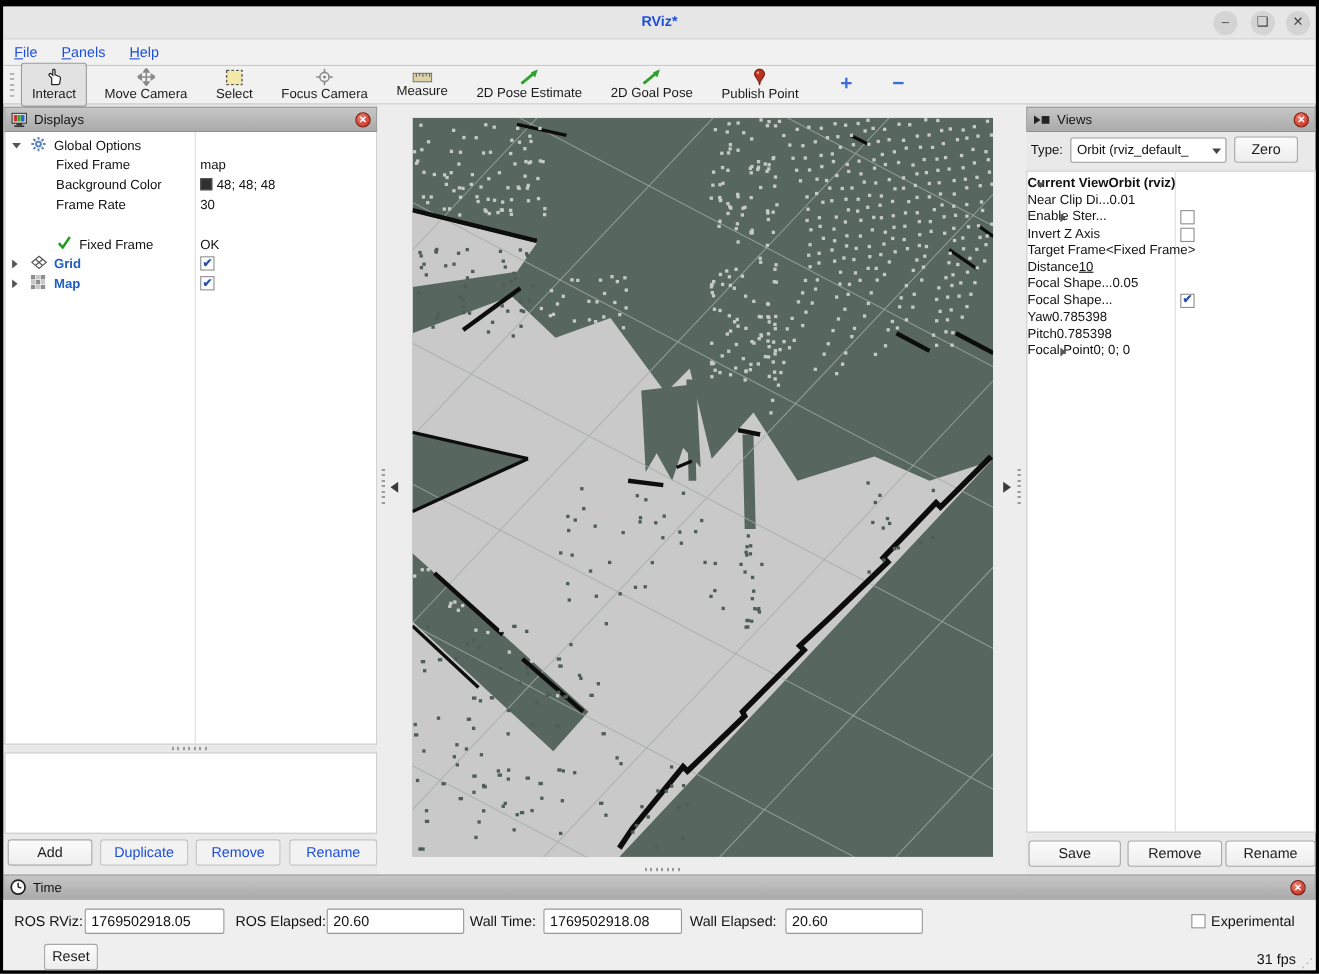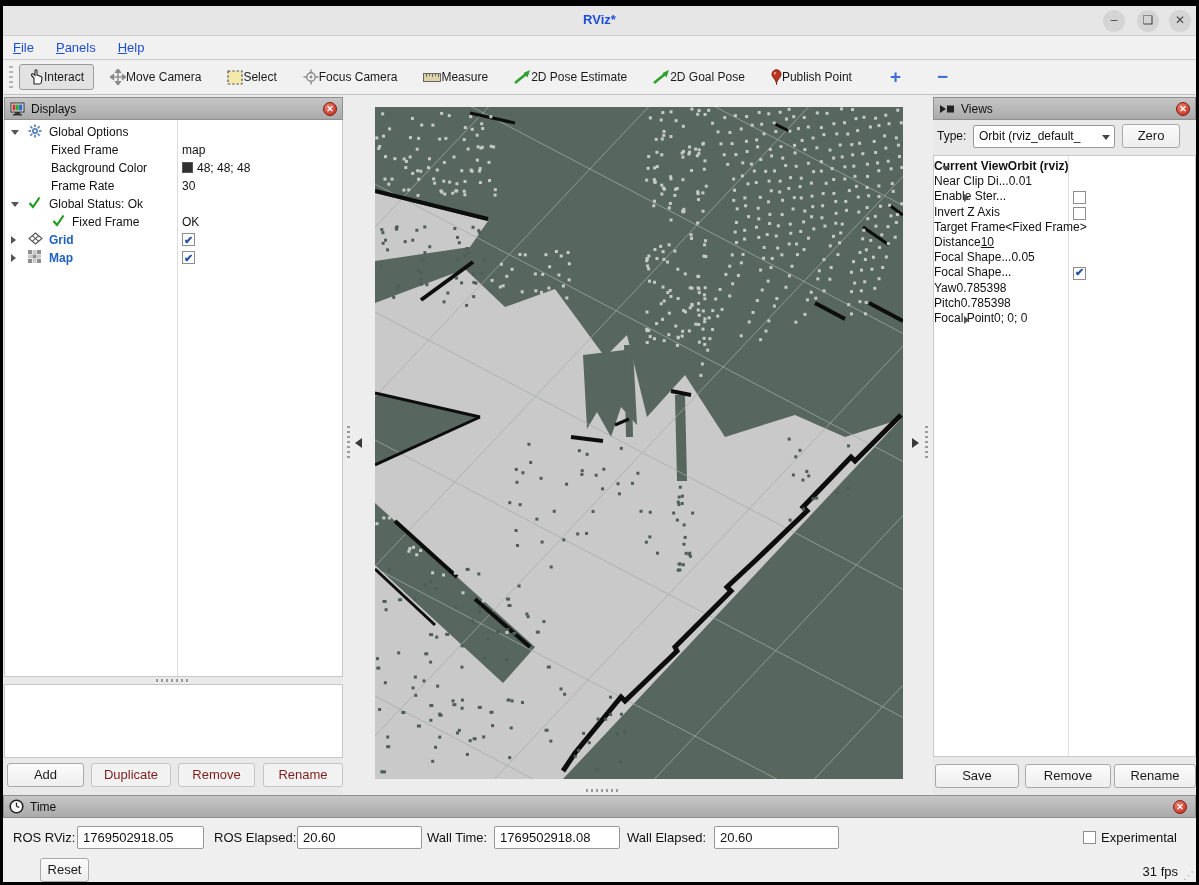--- a/index.html
+++ b/index.html
@@ -8,30 +8,30 @@
 
   
   #titlebar { position:absolute; left:0; top:0; width:100%; height:30px; background:#e6e6e6; border-bottom:1px solid #cfcfcf; }
   #title { position:absolute; left:0; right:0; top:6px; text-align:center; font-size:13px; font-weight:bold; color:#1d4ed8; }
   .winbtn { position:absolute; top:4px; width:22px; height:22px; border-radius:50%; background:#d4d4d4; color:#444; font-size:12px; text-align:center; line-height:21px; }
 
   
   #menubar { position:absolute; left:0; top:30px; width:100%; height:24px; background:#f1f1f1; border-bottom:1px solid #c9c9c9; display:flex; align-items:center; padding-left:10px; gap:22px; font-size:13px; color:#1d4ed8; }
   #toolbar { position:absolute; left:0; top:54px; width:100%; height:35px; background:#f1f1f1; border-bottom:1px solid #c2c2c2; display:flex; align-items:center; padding-left:6px; font-size:12px; color:#1a1a1a; }
   .tb-handle { width:4px; height:22px; margin-right:6px; background:repeating-linear-gradient(#b5b5b5 0 2px, transparent 2px 5px); }
-  .tool { display:flex; align-items:center; gap:0; padding:4px 9px; margin-right:6px; border:1px solid transparent; border-radius:3px; white-space:nowrap; }
+  .tool { display:flex; align-items:center; gap:0; padding:4px 9px; margin-right:6px; border:1px solid transparent; border-radius:3px; white-space:nowrap;flex-direction:column; }
   .tool.active { background:#e2e2e2; border-color:#9b9b9b; }
   .tool svg { display:block; }
   .tb-plusminus { font-size:19px; font-weight:bold; color:#3c6fd6; padding:0 8px; position:relative; }
 
   
   .panel-header { position:absolute; height:23px; background:linear-gradient(#c6c6c6,#aaaaaa); border:1px solid #8f8f8f; display:flex; align-items:center; gap:6px; padding:0 5px; font-size:12px; color:#111; }
   .close-btn { position:absolute; right:5px; top:4px; width:14px; height:14px; border-radius:50%; background:radial-gradient(circle at 35% 30%, #ef7d6d, #c02718); border:1px solid #7e1c10; color:#fff; font-size:9px; font-weight:bold; text-align:center; line-height:13px; }
   .btn { position:absolute; height:24px; border:1px solid #a9a9a9; border-radius:3px; background:linear-gradient(#fbfbfb,#eeeeee); font-size:13px; color:#1a1a1a; text-align:center; line-height:22px; }
-  .btn.disabled { color:#7f1d1d; border-color:#c5c5c5; background:#f2f2f2; }
+  .btn.disabled { color:#1d4ed8; border-color:#c5c5c5; background:#f2f2f2; }
 
   #main { position:absolute; left:0; top:89px; width:1058px; height:700px; }
 
   
   #displays { position:absolute; left:1px; top:0; width:339px; height:700px; }
   #displays .panel-header { left:0; top:2px; width:339px; }
   #disp-tree { position:absolute; left:0; top:25px; width:339px; height:557px; background:#fff; border:1px solid #c9c9c9; border-top:none; font-size:12px; }
   .tree-divider { position:absolute; top:0; bottom:0; width:1px; background:#ddd; }
   .trow { position:absolute; left:0; width:100%; height:18px; line-height:18px; color:#111; }
   .trow .lbl { position:absolute; white-space:nowrap; }
@@ -225,27 +225,20 @@
             <span class="lbl" style="left: 46px;">Fixed Frame</span>
             <span class="val" style="left: 177px;">map</span>
           </div>
           <div class="trow" style="top: 39px;">
             <span class="lbl" style="left: 46px;">Background Color</span>
             <span class="val" style="left: 177px;"><span class="swatch" style="background: rgb(48, 48, 48);"></span><span>48; 48; 48</span></span>
           </div>
           <div class="trow" style="top: 57px;">
             <span class="lbl" style="left: 46px;">Frame Rate</span>
             <span class="val" style="left: 177px;">30</span>
-          </div>
-          <div class="trow" style="top: 75px;">
-            <span class="arr-d" style="left: 6px;"></span>
-            <span style="position: absolute; left: 23px; top: 1px;"><svg width="13" height="13" viewBox="0 0 13 13">
-                <path d="M1.5 7 L5 11 L11.5 1.5" fill="none" stroke="#1f9c1f" stroke-width="2.2"></path>
-              </svg></span>
-            <span class="lbl" style="left: 44px;">Global Status: Ok</span>
           </div>
           <div class="trow" style="top: 93px;">
             <span style="position: absolute; left: 47px; top: 1px;"><svg width="13" height="13" viewBox="0 0 13 13">
                 <path d="M1.5 7 L5 11 L11.5 1.5" fill="none" stroke="#1f9c1f" stroke-width="2.2"></path>
               </svg></span>
             <span class="lbl" style="left: 67px;">Fixed Frame</span>
             <span class="val" style="left: 177px;">OK</span>
           </div>
           <div class="trow" style="top: 111px;">
             <span class="arr-r" style="left: 6px;"></span>

